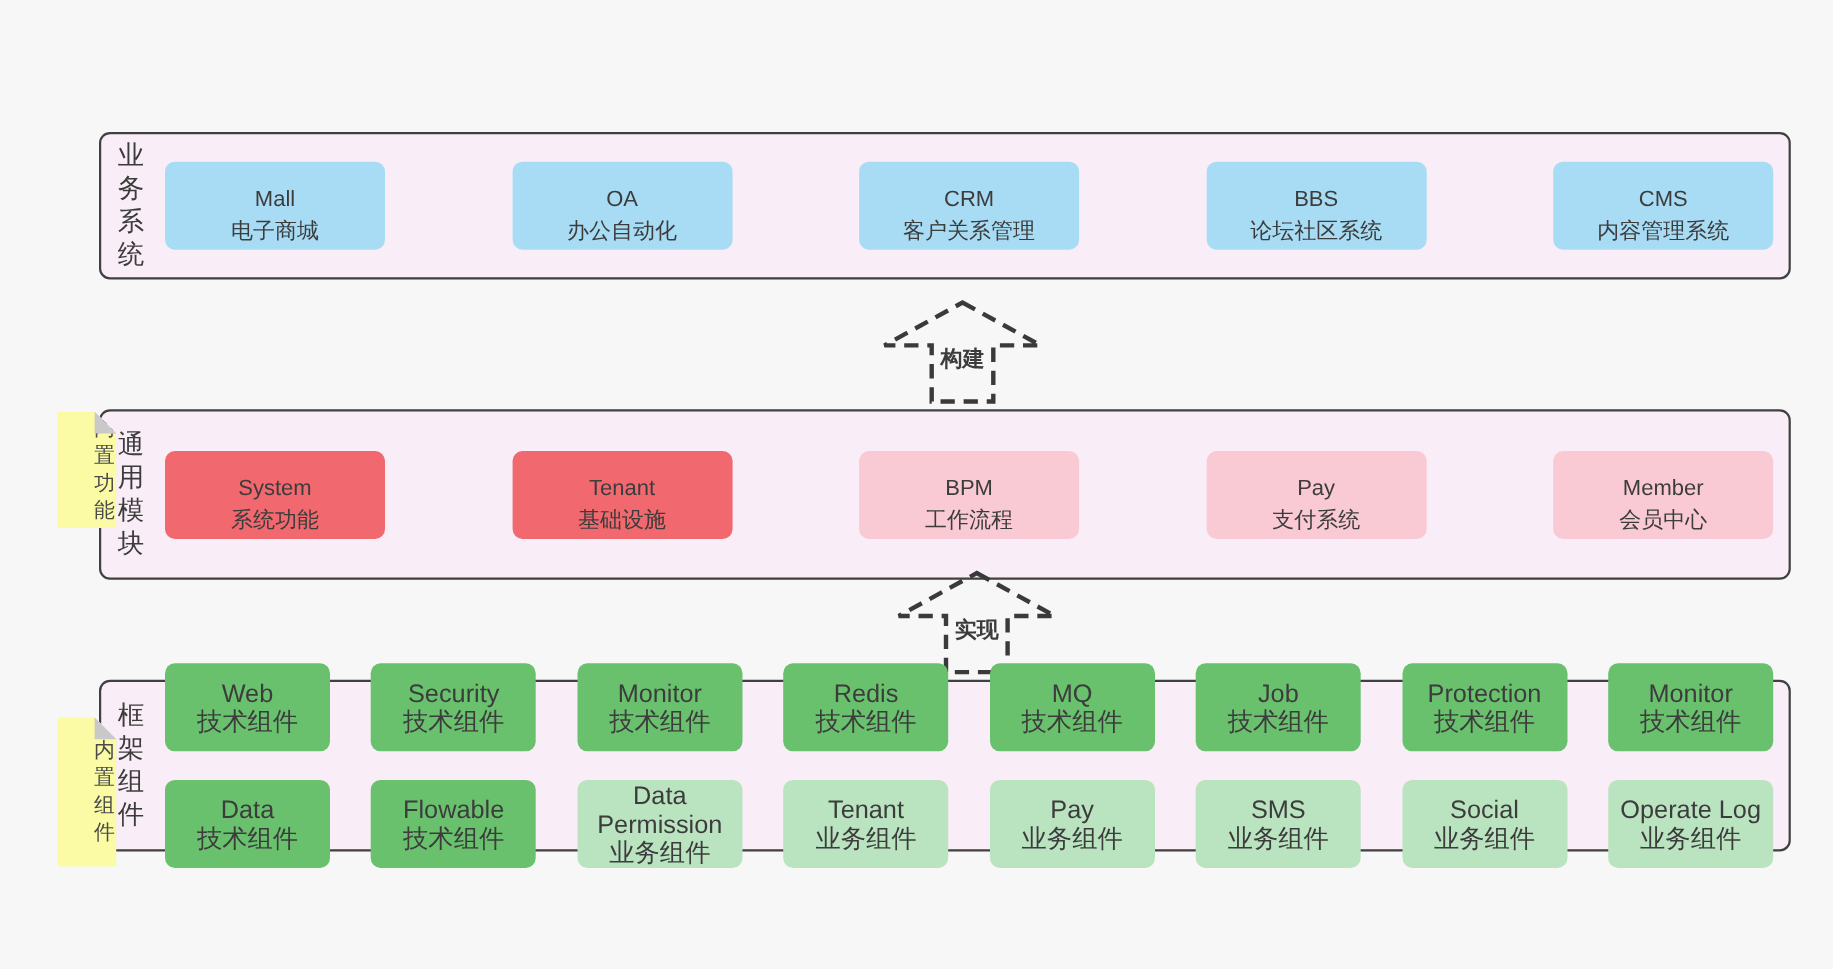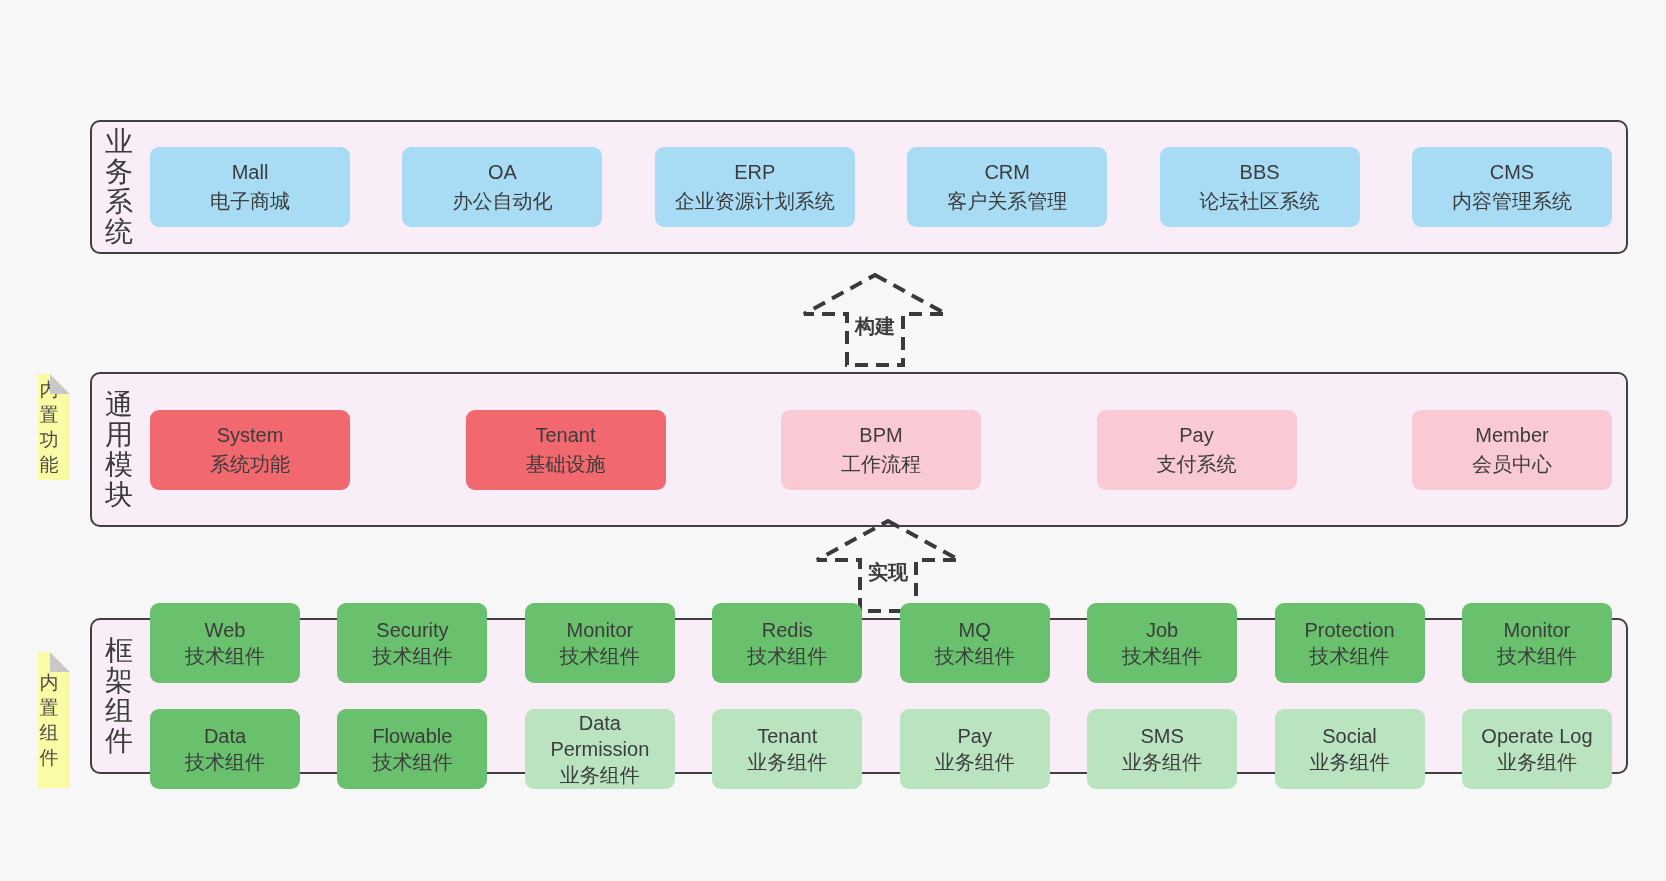--- a/index.html
+++ b/index.html
@@ -23,48 +23,48 @@
     border-radius:10px;
     display:flex;align-items:stretch;
     padding:0 14px 0 10px;
   }
   .layer-1{top:120px;height:134px;}
   .layer-2{top:372px;height:155px;}
   .layer-3{top:618px;height:156px;}
   .layer-label{
     flex:0 0 34px;align-self:center;
     width:30px;word-break:break-all;text-align:center;
-    font-size:28px;line-height:30px;color:var(--text);font-family:Liberation Serif, serif;
+    font-size:24px;line-height:30px;color:var(--text);font-family:Liberation Serif, serif;
   }
   .boxes{
     flex:1;margin-left:14px;
     display:flex;justify-content:space-between;align-items:center;
   }
   .boxes-grid{
     flex:1;margin-left:14px;
     display:flex;flex-direction:column;justify-content:center;gap:26px;
   }
   .boxes-grid .boxes{flex:none;margin-left:0;}
   .box{
     box-sizing:border-box;height:80px;border-radius:9px;
     display:flex;flex-direction:column;justify-content:center;align-items:center;
     text-align:center;font-size:20px;line-height:29px;color:var(--text);
     padding:2px 4px;
   }
-  .layer-1 .box,.layer-2 .box{width:200px;}
-  .layer-3 .box{width:150px;font-size:20px;line-height:26px;}
+  .layer-1 .box,.layer-2 .box{width:200px;justify-content:flex-end;}
+  .layer-3 .box{width:150px;font-size:23px;line-height:26px;}
   .box.blue{background:var(--business-box-bg);}
   .box.red{background:var(--core-module-box-bg);}
   .box.pink{background:var(--module-box-bg);}
   .box.green{background:var(--tech-component-box-bg);}
   .box.green-light{background:var(--biz-component-box-bg);}
   .note{
-    position:absolute;left:38px;width:32px;z-index:5;
+    position:absolute;left:52px;width:54px;z-index:5;
     background:var(--note-bg);
-    display:flex;align-items:center;justify-content:flex-start;
+    display:flex;align-items:center;justify-content:flex-end;
     clip-path:polygon(0 0, calc(100% - 20px) 0, 100% 20px, 100% 100%, 0 100%);
   }
   .note::after{
     content:"";position:absolute;top:0;right:0;width:0;height:0;
     border-left:20px solid var(--note-fold);
     border-top:20px solid transparent;
   }
   .note-modules{top:374px;height:106px;}
   .note-components{top:652px;height:136px;}
   .note-text{
@@ -91,24 +91,20 @@
     <div class="boxes">
       <div class="box blue">
         <div>Mall</div>
         <div>电子商城</div>
       </div>
       <div class="box blue">
         <div>OA</div>
         <div>办公自动化</div>
       </div>
       <div class="box blue">
-        <div>ERP</div>
-        <div>企业资源计划系统</div>
-      </div>
-      <div class="box blue">
         <div>CRM</div>
         <div>客户关系管理</div>
       </div>
       <div class="box blue">
         <div>BBS</div>
         <div>论坛社区系统</div>
       </div>
       <div class="box blue">
         <div>CMS</div>
         <div>内容管理系统</div>

